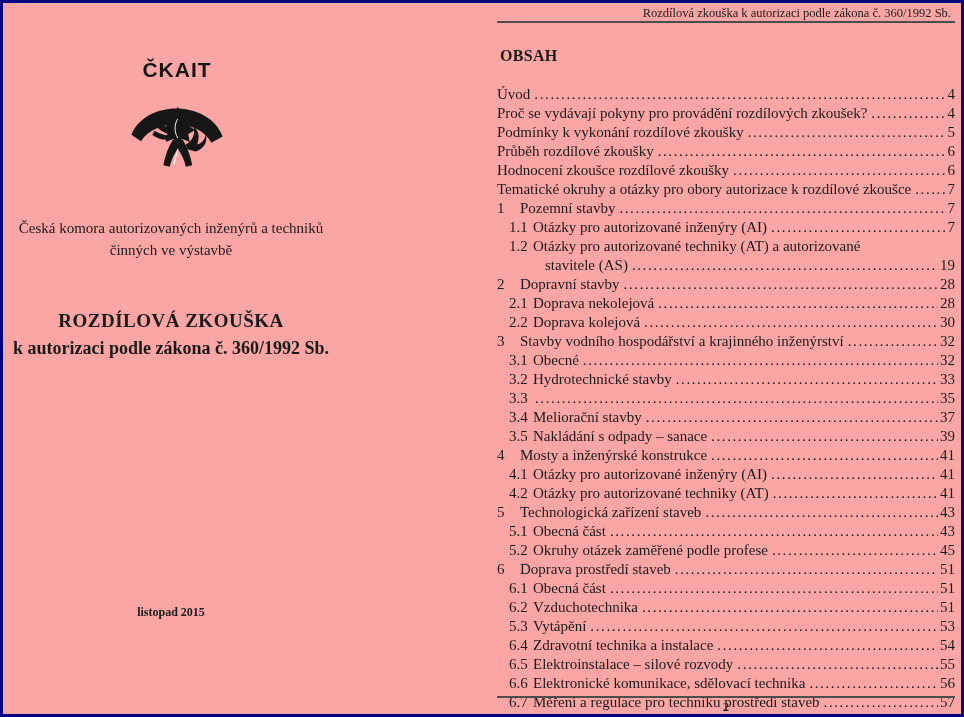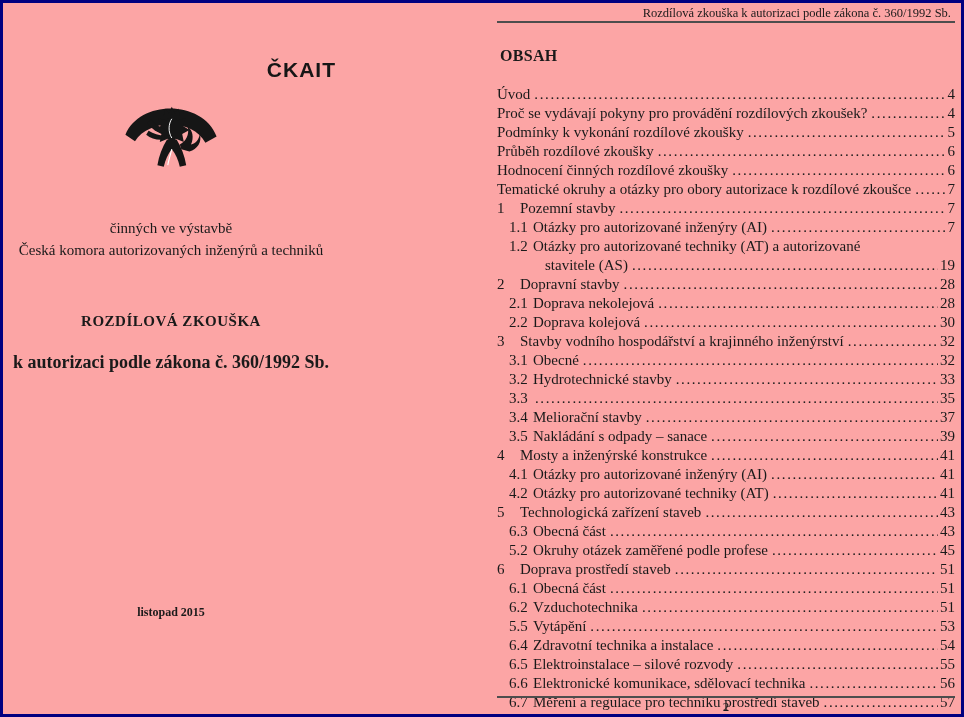--- a/index.html
+++ b/index.html
@@ -21,37 +21,37 @@
     font-size:12.5px;line-height:15px;
     white-space:nowrap;
   }
   .header-rule{
     position:absolute;top:18px;left:494px;right:6px;
     height:2px;background:#4d4d4d;
   }
 
   
   .cover{position:absolute;left:3px;top:0;width:330px;height:711px;}
-  .logo{position:absolute;top:56px;left:0;width:330px;text-align:right;}
+  .logo{position:absolute;top:56px;left:6px;width:330px;text-align:center;}
   .logo-text{
     font-family:"Liberation Sans", sans-serif;
     font-weight:bold;font-size:21px;letter-spacing:1px;
     color:#161616;line-height:22px;
   }
   .logo-emblem{display:block;margin:1px auto 0 auto;}
   .org{
     position:absolute;top:214px;left:0;width:330px;
     text-align:center;font-size:15px;line-height:22px;
   }
   .doc-title{
     position:absolute;top:306px;left:0;width:330px;
     text-align:center;font-weight:bold;
   }
-  .doc-title-l1{font-size:15px;letter-spacing:.5px;line-height:24px;white-space:nowrap;}
-  .doc-title-l2{font-size:18px;line-height:22px;margin-top:18px;white-space:nowrap;}
+  .doc-title-l1{font-size:19px;letter-spacing:.5px;line-height:24px;white-space:nowrap;}
+  .doc-title-l2{font-size:18px;line-height:22px;margin-top:4px;white-space:nowrap;}
   .pub-date{
     position:absolute;top:602px;left:0;width:330px;
     text-align:center;font-weight:bold;font-size:12px;
   }
 
   
   .toc{position:absolute;left:494px;top:43px;width:458px;}
   .toc-heading{
     font-weight:bold;font-size:16px;line-height:20px;
     margin:0 0 19px 3px;letter-spacing:.3px;
@@ -112,22 +112,22 @@
           <path d="M54,64 C46,62 40,58 35,51 L40,47 C45,53 51,57 58,59 Z"></path>
           <path d="M56,72 C48,73 40,71 34,66 L37,61 C43,65 50,67 57,67 Z"></path>
           <path d="M76,78 C84,74 88,66 86,56 C92,60 94,70 90,78 C96,77 100,72 101,65 C104,75 98,84 88,87 L78,84 Z"></path>
           <path d="M66,84 C64,92 62,98 61,104" stroke="#ffffff" stroke-width="1.4" fill="none"></path>
           <path d="M66,46 C62,52 61,62 66,70" stroke="#ffffff" stroke-width="1.2" fill="none"></path>
         </g>
       </svg>
     </div>
 
     <div class="org">
+      <div>Česká komora autorizovaných inženýrů a techniků</div>
       <div>činných ve výstavbě</div>
-      <div>Česká komora autorizovaných inženýrů a techniků</div>
     </div>
 
     <div class="doc-title">
       <div class="doc-title-l1">ROZDÍLOVÁ ZKOUŠKA</div>
       <div class="doc-title-l2">k autorizaci podle zákona č. 360/1992 Sb.</div>
     </div>
 
     <div class="pub-date">listopad 2015</div>
   </div>
 
@@ -153,21 +153,21 @@
     <span class="toc-page">5</span>
   </div>
         <div class="toc-row lvl0">
 
     <span class="toc-label">Průběh rozdílové zkoušky</span>
     <span class="toc-leader"></span>
     <span class="toc-page">6</span>
   </div>
         <div class="toc-row lvl0">
 
-    <span class="toc-label">Hodnocení činných rozdílové zkoušky</span>
+    <span class="toc-label">Hodnocení zkoušce rozdílové zkoušky</span>
     <span class="toc-leader"></span>
     <span class="toc-page">6</span>
   </div>
         <div class="toc-row lvl0">
 
     <span class="toc-label">Tematické okruhy a otázky pro obory autorizace k rozdílové zkoušce</span>
     <span class="toc-leader"></span>
     <span class="toc-page">7</span>
   </div>
         <div class="toc-row lvl1">
@@ -265,21 +265,21 @@
     <span class="toc-leader"></span>
     <span class="toc-page">41</span>
   </div>
         <div class="toc-row lvl1">
     <span class="toc-num">5</span>
     <span class="toc-label">Technologická zařízení staveb</span>
     <span class="toc-leader"></span>
     <span class="toc-page">43</span>
   </div>
         <div class="toc-row lvl2">
-    <span class="toc-num">6.3</span>
+    <span class="toc-num">5.1</span>
     <span class="toc-label">Obecná část</span>
     <span class="toc-leader"></span>
     <span class="toc-page">43</span>
   </div>
         <div class="toc-row lvl2">
     <span class="toc-num">5.2</span>
     <span class="toc-label">Okruhy otázek zaměřené podle profese</span>
     <span class="toc-leader"></span>
     <span class="toc-page">45</span>
   </div>
@@ -295,21 +295,21 @@
     <span class="toc-leader"></span>
     <span class="toc-page">51</span>
   </div>
         <div class="toc-row lvl2">
     <span class="toc-num">6.2</span>
     <span class="toc-label">Vzduchotechnika</span>
     <span class="toc-leader"></span>
     <span class="toc-page">51</span>
   </div>
         <div class="toc-row lvl2">
-    <span class="toc-num">5.5</span>
+    <span class="toc-num">5.3</span>
     <span class="toc-label">Vytápění</span>
     <span class="toc-leader"></span>
     <span class="toc-page">53</span>
   </div>
         <div class="toc-row lvl2">
     <span class="toc-num">6.4</span>
     <span class="toc-label">Zdravotní technika a instalace</span>
     <span class="toc-leader"></span>
     <span class="toc-page">54</span>
   </div>

